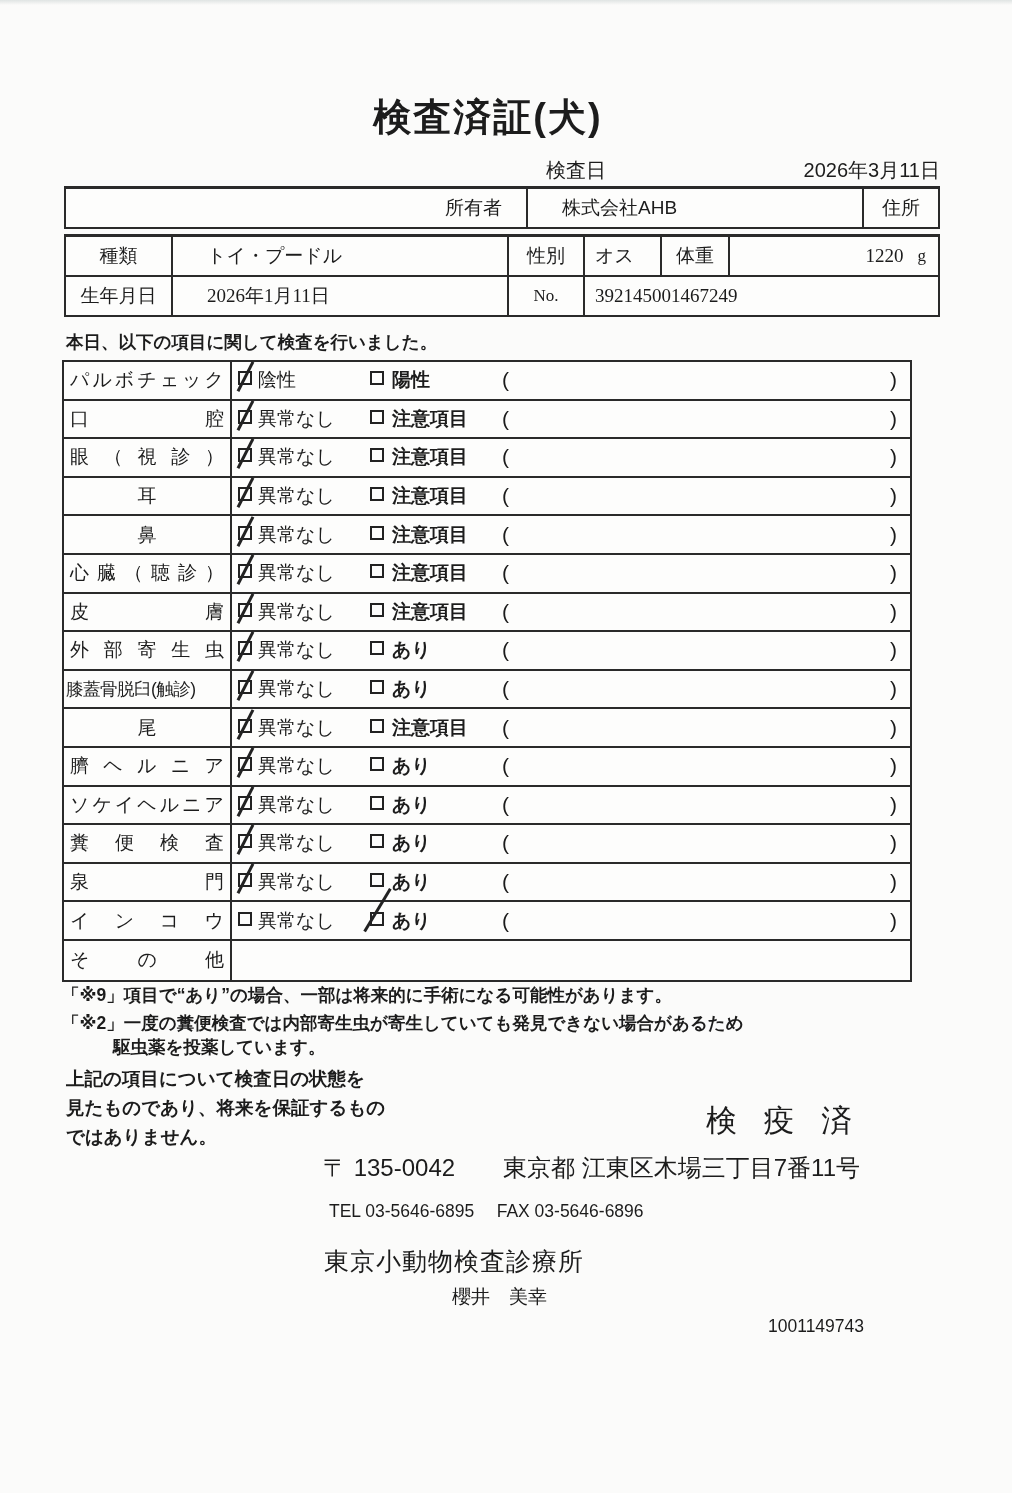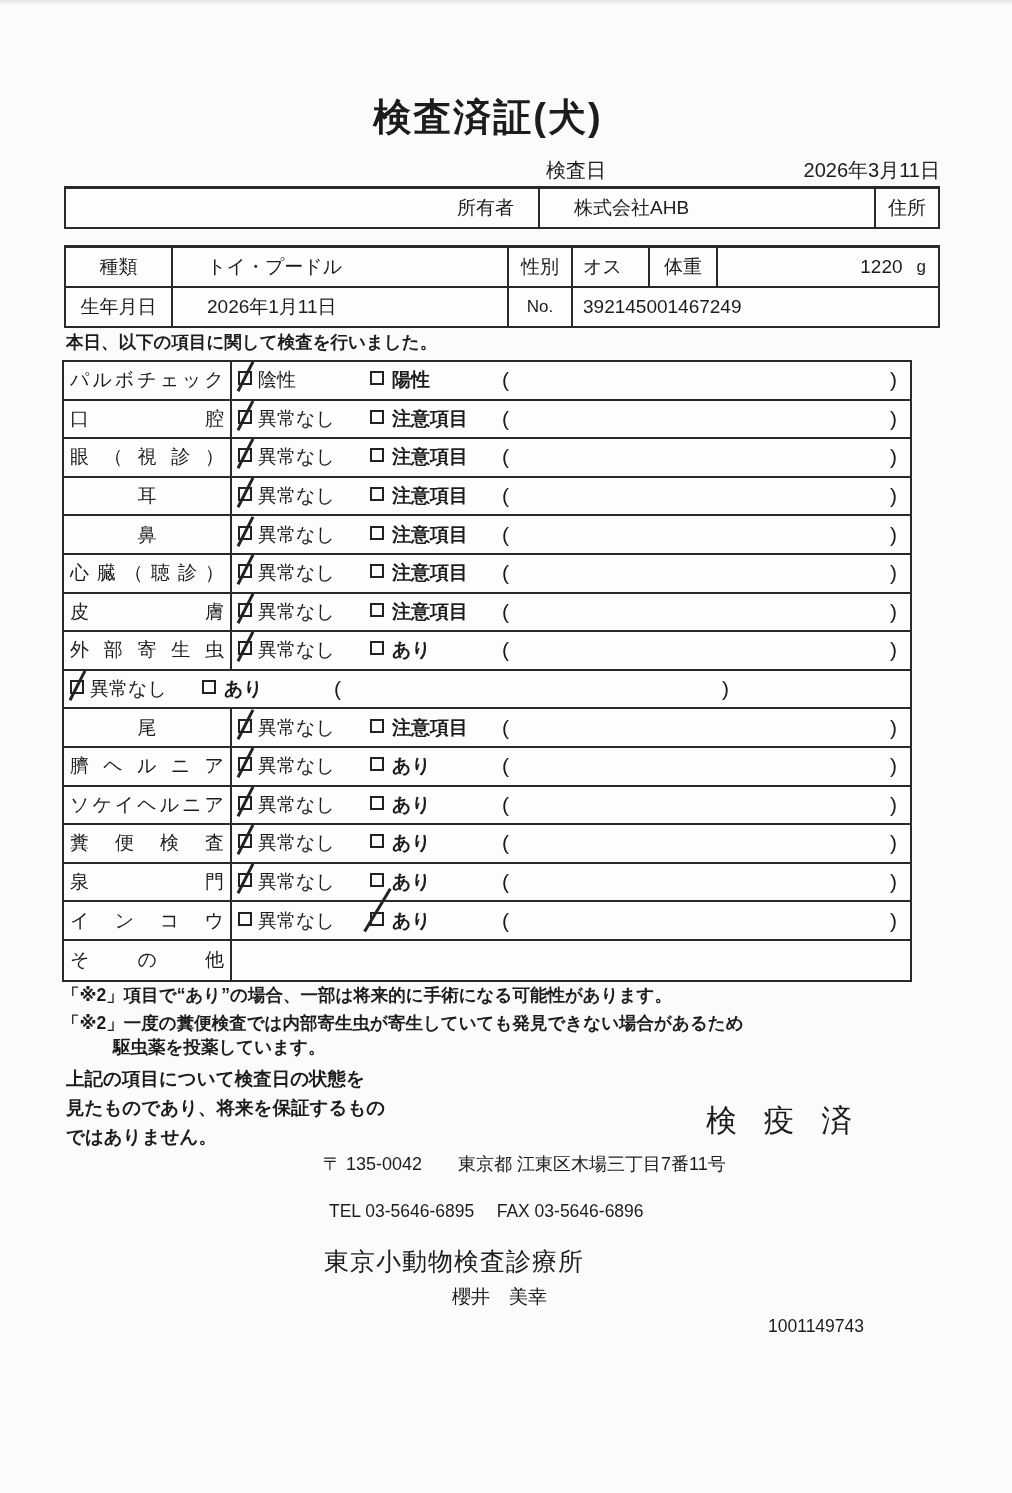--- a/index.html
+++ b/index.html
@@ -23,24 +23,24 @@
   
   .htable{position:absolute;left:64px;width:876px;box-sizing:border-box;
     border:2px solid #2a2a2a;border-top:3px solid #2a2a2a;background:#fdfdfc;}
   .hrow{display:flex;height:38px;align-items:stretch;justify-content:flex-end;}
   .hrow + .hrow{border-top:2px solid #2a2a2a;}
   .hcell{box-sizing:border-box;display:flex;align-items:center;font-size:19px;font-weight:500;}
   .hcell + .hcell{border-left:2px solid #2a2a2a;}
   .hc-label{justify-content:center;}
   .hc-value{padding-left:10px;}
   .owner-table{top:186px;}
-  .pet-table{top:245px;}
+  .pet-table{top:234px;font-family:Liberation Serif, serif;}
   .w-105{width:105px;flex:0 0 auto;}
   .w-336{width:336px;flex:0 0 auto;padding-left:34px;}
-  .w-84{width:64px;flex:0 0 auto;}
+  .w-84{width:76px;flex:0 0 auto;}
   .w-91{width:77px;flex:0 0 auto;}
   .w-68{width:68px;flex:0 0 auto;}
   .w-rest{flex:1 1 auto;}
   .weight-cell{justify-content:flex-end;padding-right:12px;gap:14px;}
 
   .intro{position:absolute;left:66px;top:330px;font-size:17.5px;font-weight:600;}
 
   
   .mtable{position:absolute;left:62px;top:360px;width:850px;box-sizing:border-box;
     border:2px solid #2a2a2a;background:#fdfdfc;}
@@ -65,21 +65,21 @@
   .cb.checked::after{content:"";position:absolute;left:4px;top:-13px;width:2.6px;height:33px;
     background:#222;transform:rotate(27deg);}
   .cb.checked.long::after{top:-29px;height:50px;transform:rotate(31deg);}
 
   .fn1{position:absolute;left:62px;top:983px;font-size:17.5px;font-weight:600;}
   .fn2{position:absolute;left:62px;top:1011px;font-size:17.5px;font-weight:600;}
   .fn2b{position:absolute;left:113px;top:1035px;font-size:17.5px;font-weight:600;}
 
   .disclaimer{position:absolute;left:66px;top:1064px;font-size:18.5px;font-weight:600;line-height:29px;}
   .stamp{position:absolute;left:706px;top:1100px;font-size:31px;font-weight:500;letter-spacing:9px;}
-  .addr{position:absolute;left:323px;top:1152px;font-size:18px;font-weight:500;}
+  .addr{position:absolute;left:323px;top:1152px;font-size:24px;font-weight:500;}
   .tel{position:absolute;left:329px;top:1199px;font-size:17.5px;font-weight:500;}
   .clinic{position:absolute;left:324px;top:1245px;font-size:25px;font-weight:500;letter-spacing:1px;}
   .examiner{position:absolute;left:452px;top:1284px;font-size:19px;font-weight:500;}
   .serial{position:absolute;left:768px;top:1316px;font-size:17.5px;font-weight:500;}
 </style>
 </head>
 <body>
 
 <div class="page">
   <div class="scan-edge-top"></div>
@@ -235,20 +235,21 @@
         <div class="mcontent">
           <span class="cb first checked"></span>
           <span class="opt1-label">異常なし</span>
           <span class="cb second"></span>
           <span class="opt2-label">あり</span>
           <span class="paren open">(</span>
           <span class="paren close">)</span>
         </div>
       </div>
       <div class="mrow">
+        <div class="mlabel plain">膝蓋骨脱臼(触診)</div>
         <div class="mcontent">
           <span class="cb first checked"></span>
           <span class="opt1-label">異常なし</span>
           <span class="cb second"></span>
           <span class="opt2-label">あり</span>
           <span class="paren open">(</span>
           <span class="paren close">)</span>
         </div>
       </div>
       <div class="mrow">
@@ -347,21 +348,21 @@
       <div class="mrow">
         <div class="mlabel justify">
           <span>そ</span>
           <span>の</span>
           <span>他</span>
         </div>
         <div class="mcontent"></div>
       </div>
     </div>
 
-  <div class="fn1">「※2」項目で“あり”の場合、一部は将来的に手術になる可能性があります。</div>
+  <div class="fn1">「※9」項目で“あり”の場合、一部は将来的に手術になる可能性があります。</div>
   <div class="fn2">「※2」一度の糞便検査では内部寄生虫が寄生していても発見できない場合があるため</div>
   <div class="fn2b">駆虫薬を投薬しています。</div>
 
   <div class="disclaimer">
     <div>上記の項目について検査日の状態を</div>
     <div>見たものであり、将来を保証するもの</div>
     <div>ではありません。</div>
   </div>
 
   <div class="stamp">検 疫 済</div>

